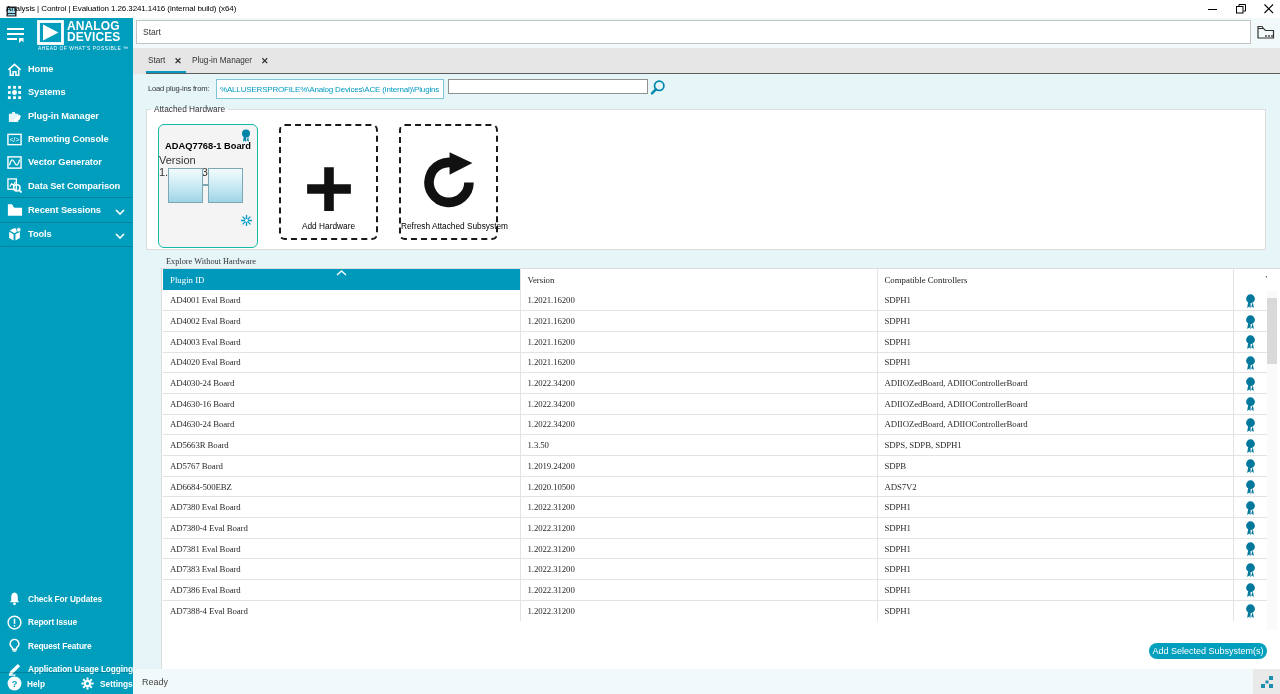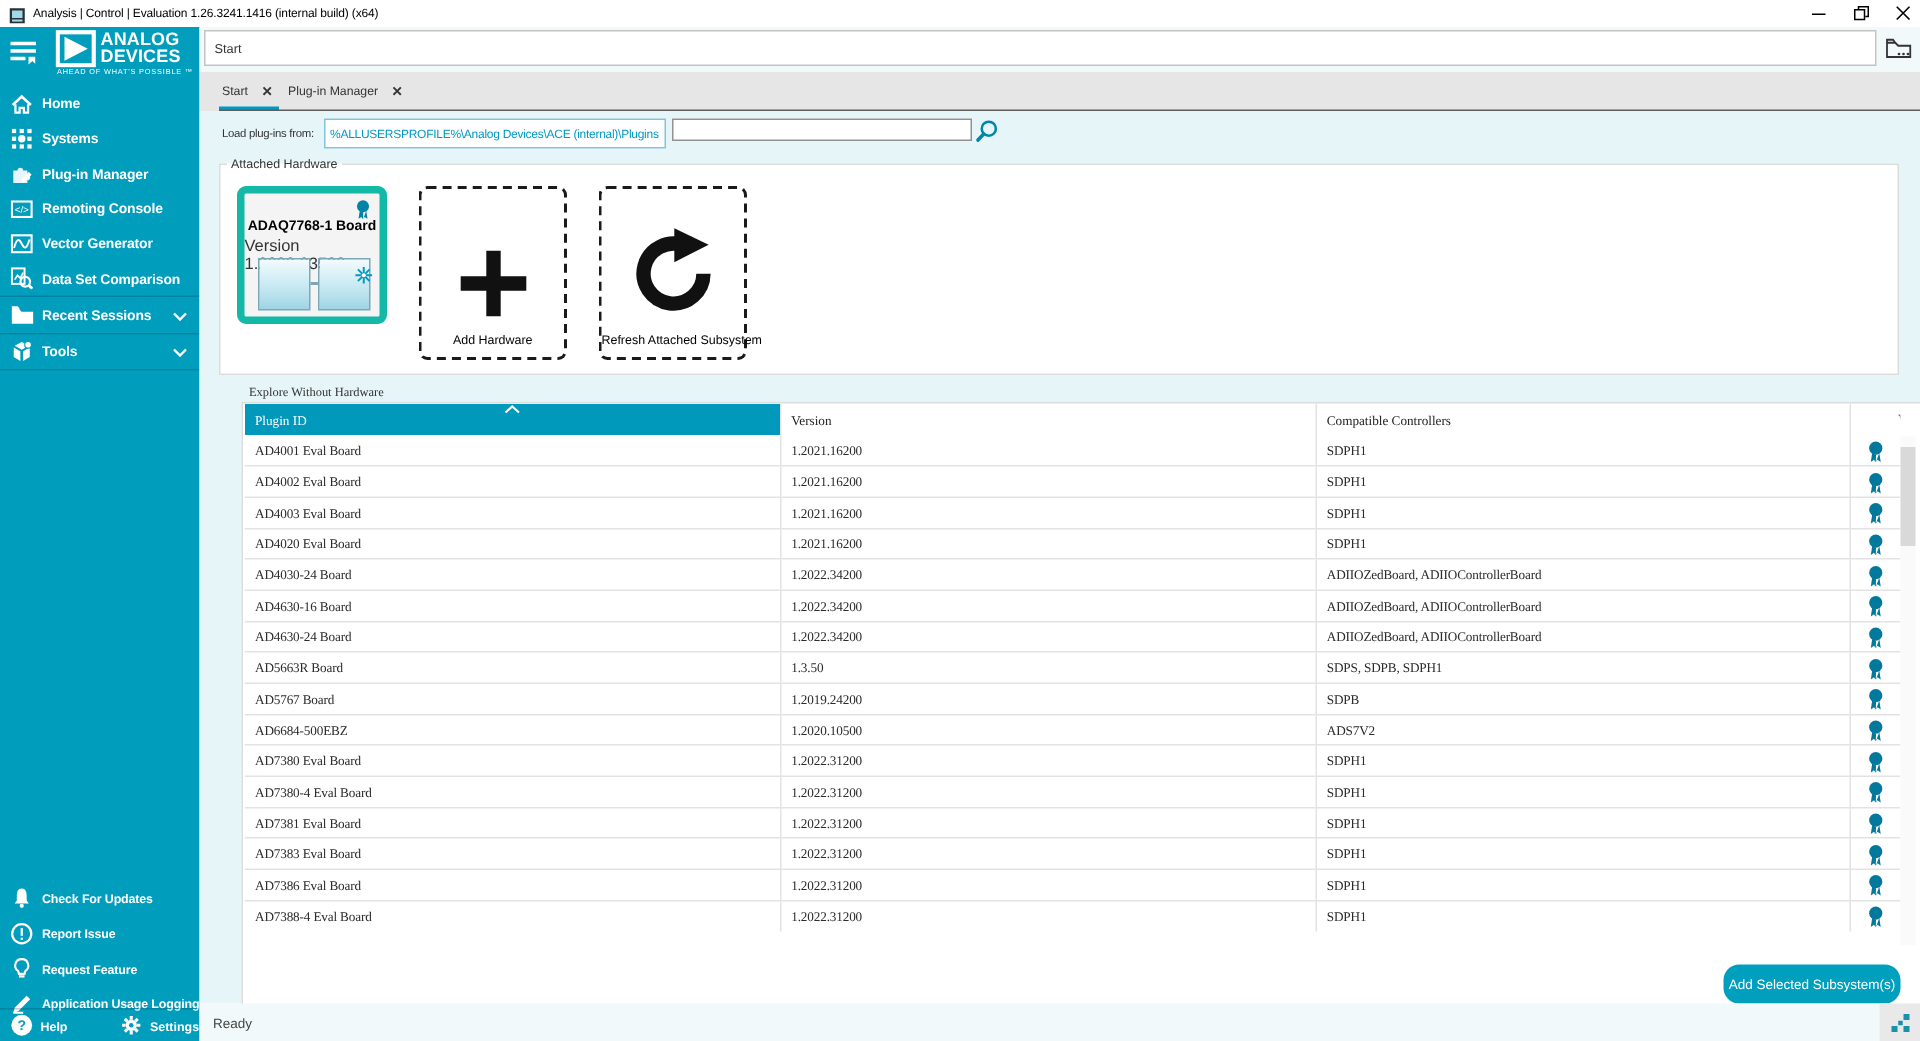--- a/index.html
+++ b/index.html
@@ -1,19 +1,19 @@
 <!DOCTYPE html>
 <html><head>
 <meta charset="utf-8">
 <style>
   * { margin:0; padding:0; box-sizing:border-box; }
   html,body { width:1280px; height:694px; overflow:hidden; font-family:"Liberation Sans",sans-serif; background:#fff; }
   
   #titlebar { position:absolute; left:0; top:0; width:1280px; height:18px; background:#fff; }
-  #titlebar .apptitle { position:absolute; left:22px; top:4px; font-size:8px; color:#000; letter-spacing:-0.1px;text-align:center; }
+  #titlebar .apptitle { position:absolute; left:6px; top:4px; font-size:8px; color:#000; letter-spacing:-0.1px;text-align:center; }
   #appicon { position:absolute; left:6px; top:3px; }
   .winbtn { position:absolute; top:2px; width:14px; height:14px; display:flex; align-items:center; justify-content:center; }
   
   #sidebar { position:absolute; left:0; top:18px; width:133px; height:676px; background:#009dbd; color:#fff; overflow:hidden; }
   #nav-foot .navitem .lb, #sidebottom .lb { font-size:8.3px; }
   #brand { position:absolute; left:0; top:0; width:133px; height:37px; }
   #hamburger { position:absolute; left:5px; top:4px; }
   #logobox { position:absolute; left:37px; top:2px; }
   #brandtext { position:absolute; left:67px; top:3px; font-weight:bold; font-size:12px; line-height:11px; letter-spacing:0.1px; }
   #tagline { position:absolute; left:38px; top:27.5px; font-size:4.9px; letter-spacing:0.55px; }
@@ -50,21 +50,21 @@
   #pathbox { position:absolute; left:83px; top:5px; width:228px; height:20px; background:#fff; border:1px solid #7fc4da; font-size:8px; letter-spacing:-0.18px; color:#0099c2; display:flex; align-items:center; padding-left:3px; white-space:nowrap; overflow:hidden; }
   #filterbox { position:absolute; left:315px; top:5px; width:200px; height:15px; background:#fff; border:1px solid #919191; }
   #searchicon { position:absolute; left:516px; top:5px; }
   fieldset { position:absolute; background:#fff; border:1px solid #dcdcdc; }
   legend { font-size:8.3px; color:#333; margin-left:4px; padding:0 3px; }
   #fs-attached { left:13px; top:30px; width:1120px; height:146px; }
   #fs-explore { left:28px; top:194px; width:1120px; height:429px;font-family:Liberation Serif, serif; }
   #fs-explore legend { position:absolute; left:4px; top:-12px; padding:0 0 0 0; margin:0; }
   
   .card { position:absolute; top:10px; height:116px; }
-  #card-board { left:11px; width:100px; height:92px; background:#f4f4f5; border:5px solid #14b8a6; border-radius:6px; }
+  #card-board { left:11px; width:100px; height:124px; background:#f4f4f5; border:1px solid #14b8a6; border-radius:6px; }
   #card-board .ribbon { position:absolute; right:6px; top:4px; }
   #card-board .bname { margin-top:16px; text-align:center; font-size:9.3px; font-weight:bold; color:#000; }
   #card-board .bver { margin-top:3px; text-align:left; font-size:11px; color:#333; }
   .chips { position:absolute; left:9px; top:43px; width:76px; height:36px; }
   .chip { position:absolute; top:0; width:35px; height:35px; border:1px solid #7da7b5; background:linear-gradient(#f2fbfd 0%, #c3e7f1 60%, #9fd4e4 100%); }
   .chip.c1 { left:0; } .chip.c2 { left:40px; }
   .chiplink { position:absolute; left:35px; top:16px; width:5px; height:1.5px; background:#7da7b5; }
   #card-board .spark { position:absolute; right:4px; bottom:16px; }
   .dashcard { border:2px dashed #1a1a1a; border-radius:6px; background:transparent; text-align:center; }
   #card-add { left:132px; width:99px; }
@@ -82,21 +82,21 @@
   th { height:21px; font-weight:normal; text-align:left; font-size:8.8px; color:#222; padding:0 0 0 7px; position:relative; }
   th.sorted { background:#0099bc; color:#fff; }
   th.vrfh { padding-left:4px; font-size:8.3px; letter-spacing:-0.2px; }
   th.sorted .sortmark { position:absolute; left:0; right:0; top:1px; text-align:center; line-height:5px; }
   col.c-id { width:357px; } col.c-ver { width:357px; } col.c-ctl { width:356px; } col.c-vrf { width:34px; }
   td.vrf { padding:0; text-align:center; }
   td.vrf svg { vertical-align:middle; margin-top:2px; }
   #vscroll { position:absolute; right:3px; top:22px; width:10px; height:339px; background:#fafafa; }
   #vthumb { position:absolute; left:0; top:7px; width:10px; height:66px; background:#d9d9d9; }
   
-  #addselbtn { position:absolute; right:13px; top:569px; width:118px; height:26px; background:#009fbd; border:none; border-radius:10.5px; color:#fff; font-size:9px; font-family:"Liberation Sans",sans-serif; }
+  #addselbtn { position:absolute; right:13px; top:569px; width:118px; height:16px; background:#009fbd; border:none; border-radius:10.5px; color:#fff; font-size:9px; font-family:"Liberation Sans",sans-serif; }
   
   #statusbar { position:absolute; left:133px; top:669px; width:1147px; height:25px; background:#f2f9fa; }
   #statusbar .ready { position:absolute; left:9px; top:8px; font-size:9px; color:#444; }
   #gripbox { position:absolute; right:0; top:0; width:27px; height:25px; background:#e9e9e9; display:flex; align-items:center; justify-content:center; }
 </style>
 </head>
 <body>
 
 <div id="titlebar">
   <span id="appicon"><svg width="11" height="11" viewBox="0 0 11 11">

